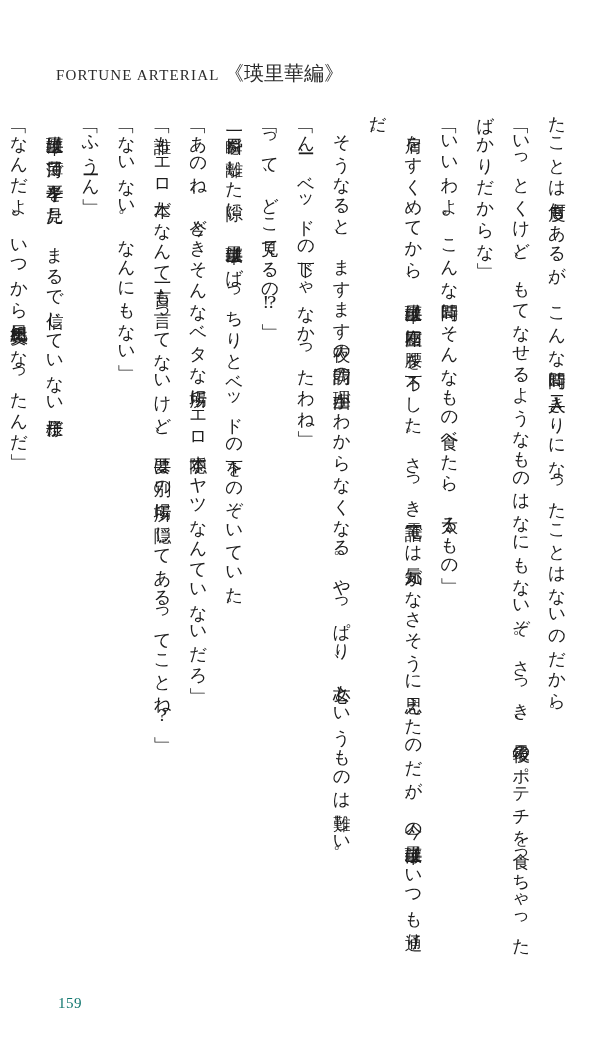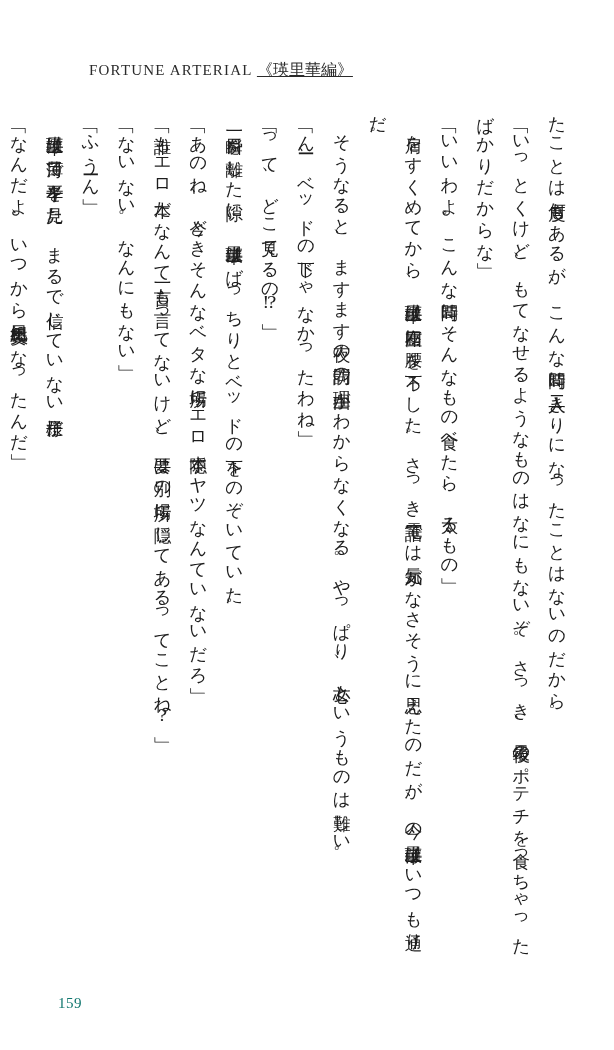--- a/index.html
+++ b/index.html
@@ -30,27 +30,25 @@
     top: 60px;
     font-family: "Liberation Serif", serif;
     font-size: 15px;
     letter-spacing: 0.5px;
     color: #2b2b2b;
     white-space: nowrap;
   }
   .header .title-latin {
     font-variant: small-caps;
     letter-spacing: 1.2px;
-    margin-left: 33px;
   }
   .header .title-jp {
     font-family: "DejaVu Serif", serif;
-    font-size: 16px;
+    font-size: 20px;
     letter-spacing: 0px;
-    text-decoration: underline;
   }
 
   
   .body-text {
     position: absolute;
     right: 40px;
     top: 104px;
     height: 860px;
     width: 520px;
     writing-mode: vertical-rl;

